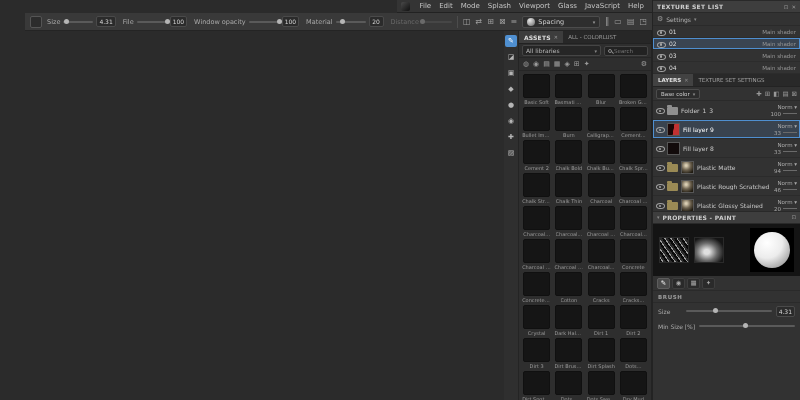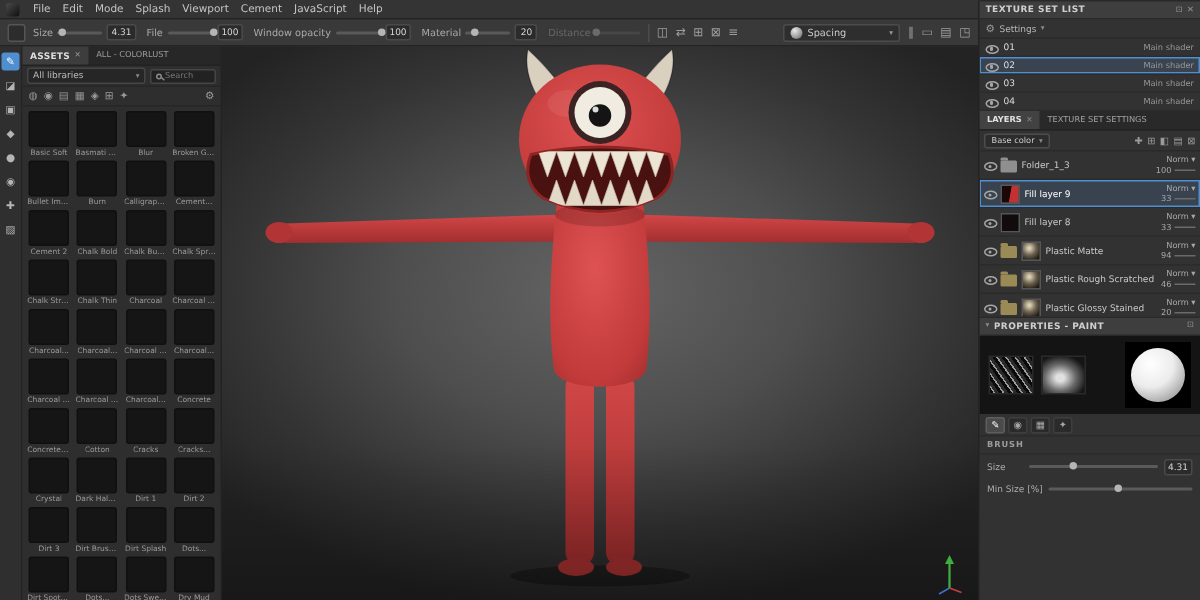--- a/index.html
+++ b/index.html
@@ -1,18 +1,18 @@
 <!DOCTYPE html>
 <html><head>
 <meta charset="utf-8">
 <style>
   *{margin:0;padding:0;box-sizing:border-box;font-family:"DejaVu Sans",sans-serif;}
   html,body{width:800px;height:400px;overflow:hidden;background:#2b2b2b;}
   .app{display:flex;width:800px;height:400px;}
-  .left-area{width:652px;display:flex;flex-direction:column;}
+  .left-area{width:652px;display:flex;flex-direction:column;align-items:flex-end;}
   
   .menubar{height:13px;background:#343434;display:flex;align-items:center;gap:1px;padding:0 4px;border-bottom:1px solid #222;}
   .logo{width:9px;height:9px;background:linear-gradient(135deg,#4a4a4a,#101010);border-radius:2px;margin-right:4px;flex:none;}
   .menu-item{font-size:7px;color:#c5c5c5;padding:0 4px;line-height:13px;white-space:nowrap;cursor:default;}
   
   .toolbar{height:18px;background:#393939;border-bottom:1px solid #242424;display:flex;align-items:center;padding:0 5px;gap:5px;}
   .tb-preset{width:12px;height:12px;background:#2c2c2c;border:1px solid #555;border-radius:2px;flex:none;}
   .tsliders{display:flex;align-items:center;gap:7px;}
   .tslider{display:flex;align-items:center;gap:3px;}
   .tslider.dim{opacity:.4;}
@@ -128,21 +128,21 @@
   <div class="left-area">
 
     <div class="menubar">
       <span class="logo"></span>
       <span style="display:flex;">
           <span class="menu-item">File</span>
           <span class="menu-item">Edit</span>
           <span class="menu-item">Mode</span>
           <span class="menu-item">Splash</span>
           <span class="menu-item">Viewport</span>
-          <span class="menu-item">Cement</span>
+          <span class="menu-item">Glass</span>
           <span class="menu-item">JavaScript</span>
           <span class="menu-item">Help</span>
         </span>
     </div>
 
     <div class="toolbar">
       <span class="tb-preset"></span>
       <span class="tsliders">
   <span class="tslider ">
     <span class="lbl">Size</span>

